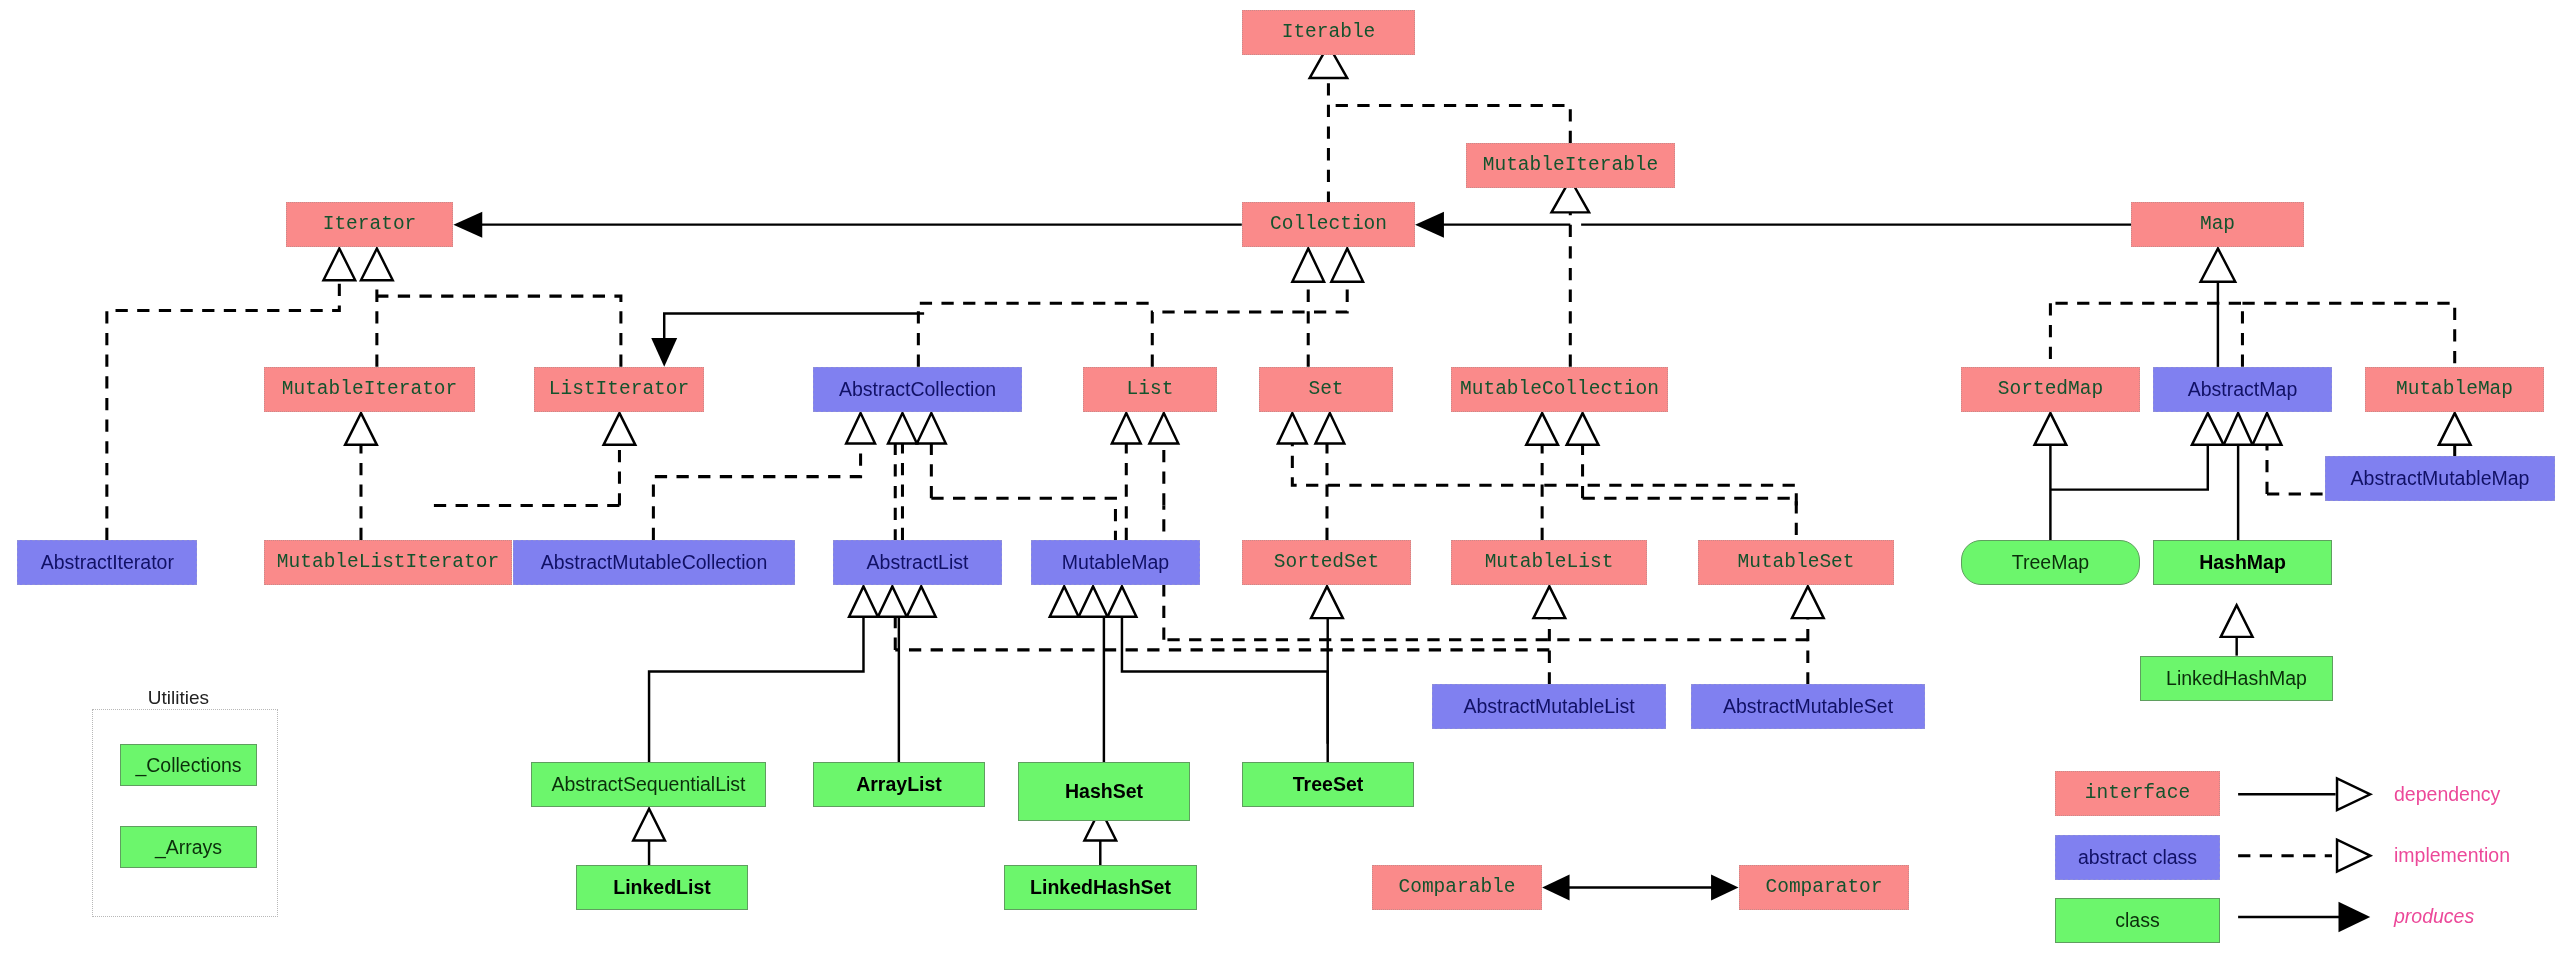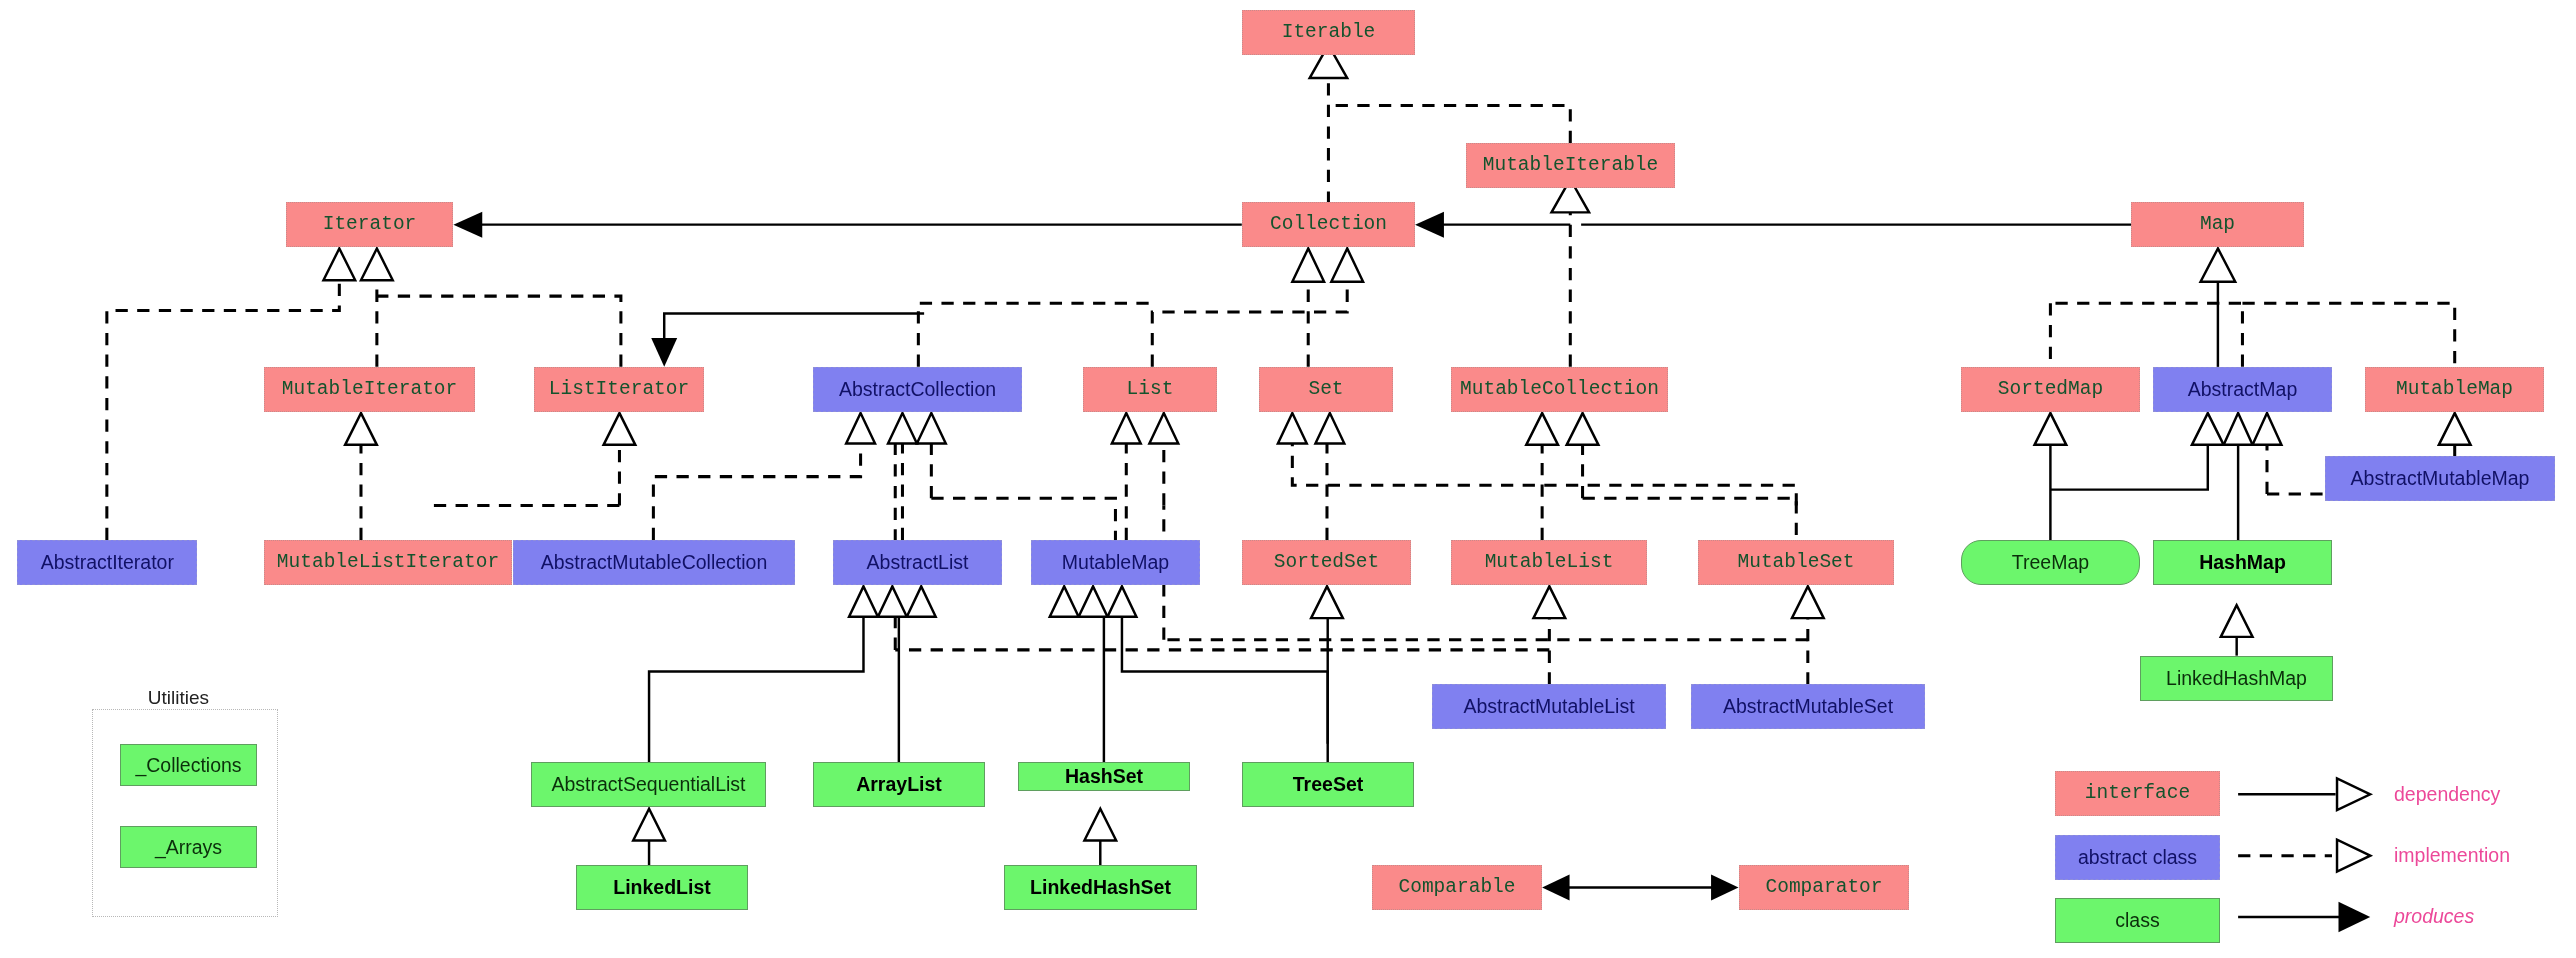--- a/index.html
+++ b/index.html
@@ -212,21 +212,21 @@
       <div class="node iface" style="left: 1242px; top: 540px; width: 169px; height: 45px;">SortedSet</div>
       <div class="node iface" style="left: 1451px; top: 540px; width: 196px; height: 45px;">MutableList</div>
       <div class="node iface" style="left: 1698px; top: 540px; width: 196px; height: 45px;">MutableSet</div>
       <div class="node cls" style="left: 1961px; top: 540px; width: 179px; height: 45px; border-radius: 20px;">TreeMap</div>
       <div class="node cls bold" style="left: 2153px; top: 540px; width: 179px; height: 45px;">HashMap</div>
       <div class="node abs" style="left: 1432px; top: 684px; width: 234px; height: 45px;">AbstractMutableList</div>
       <div class="node abs" style="left: 1691px; top: 684px; width: 234px; height: 45px;">AbstractMutableSet</div>
       <div class="node cls" style="left: 2140px; top: 656px; width: 193px; height: 45px;">LinkedHashMap</div>
       <div class="node cls" style="left: 531px; top: 762px; width: 235px; height: 45px;">AbstractSequentialList</div>
       <div class="node cls bold" style="left: 813px; top: 762px; width: 172px; height: 45px;">ArrayList</div>
-      <div class="node cls bold" style="left: 1018px; top: 762px; width: 172px; height: 29px;">HashSet</div>
+      <div class="node cls bold" style="left: 1018px; top: 762px; width: 172px; height: 59px;">HashSet</div>
       <div class="node cls bold" style="left: 1242px; top: 762px; width: 172px; height: 45px;">TreeSet</div>
       <div class="node cls bold" style="left: 576px; top: 865px; width: 172px; height: 45px;">LinkedList</div>
       <div class="node cls bold" style="left: 1004px; top: 865px; width: 193px; height: 45px;">LinkedHashSet</div>
       <div class="node iface" style="left: 1372px; top: 865px; width: 170px; height: 45px;">Comparable</div>
       <div class="node iface" style="left: 1739px; top: 865px; width: 170px; height: 45px;">Comparator</div>
     </div>
 
 </div>
 
 

